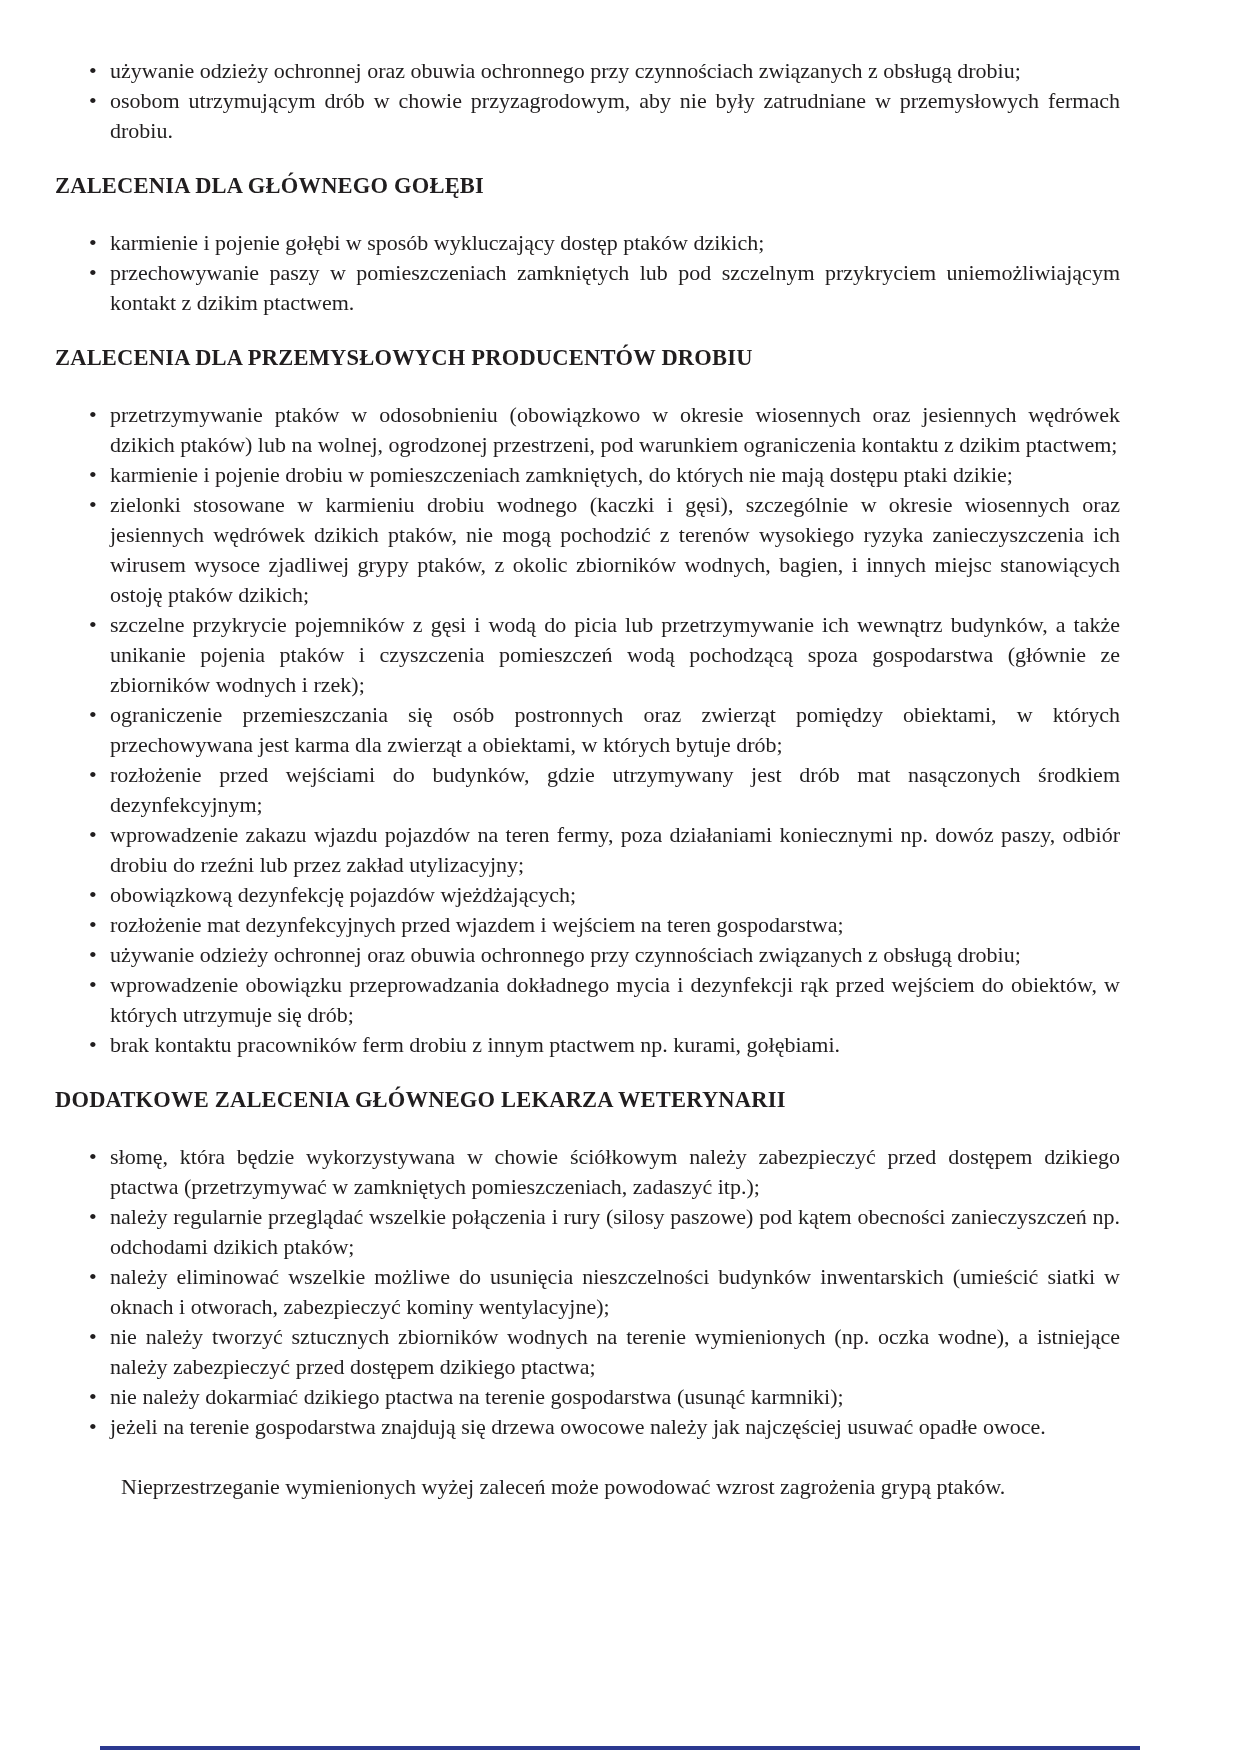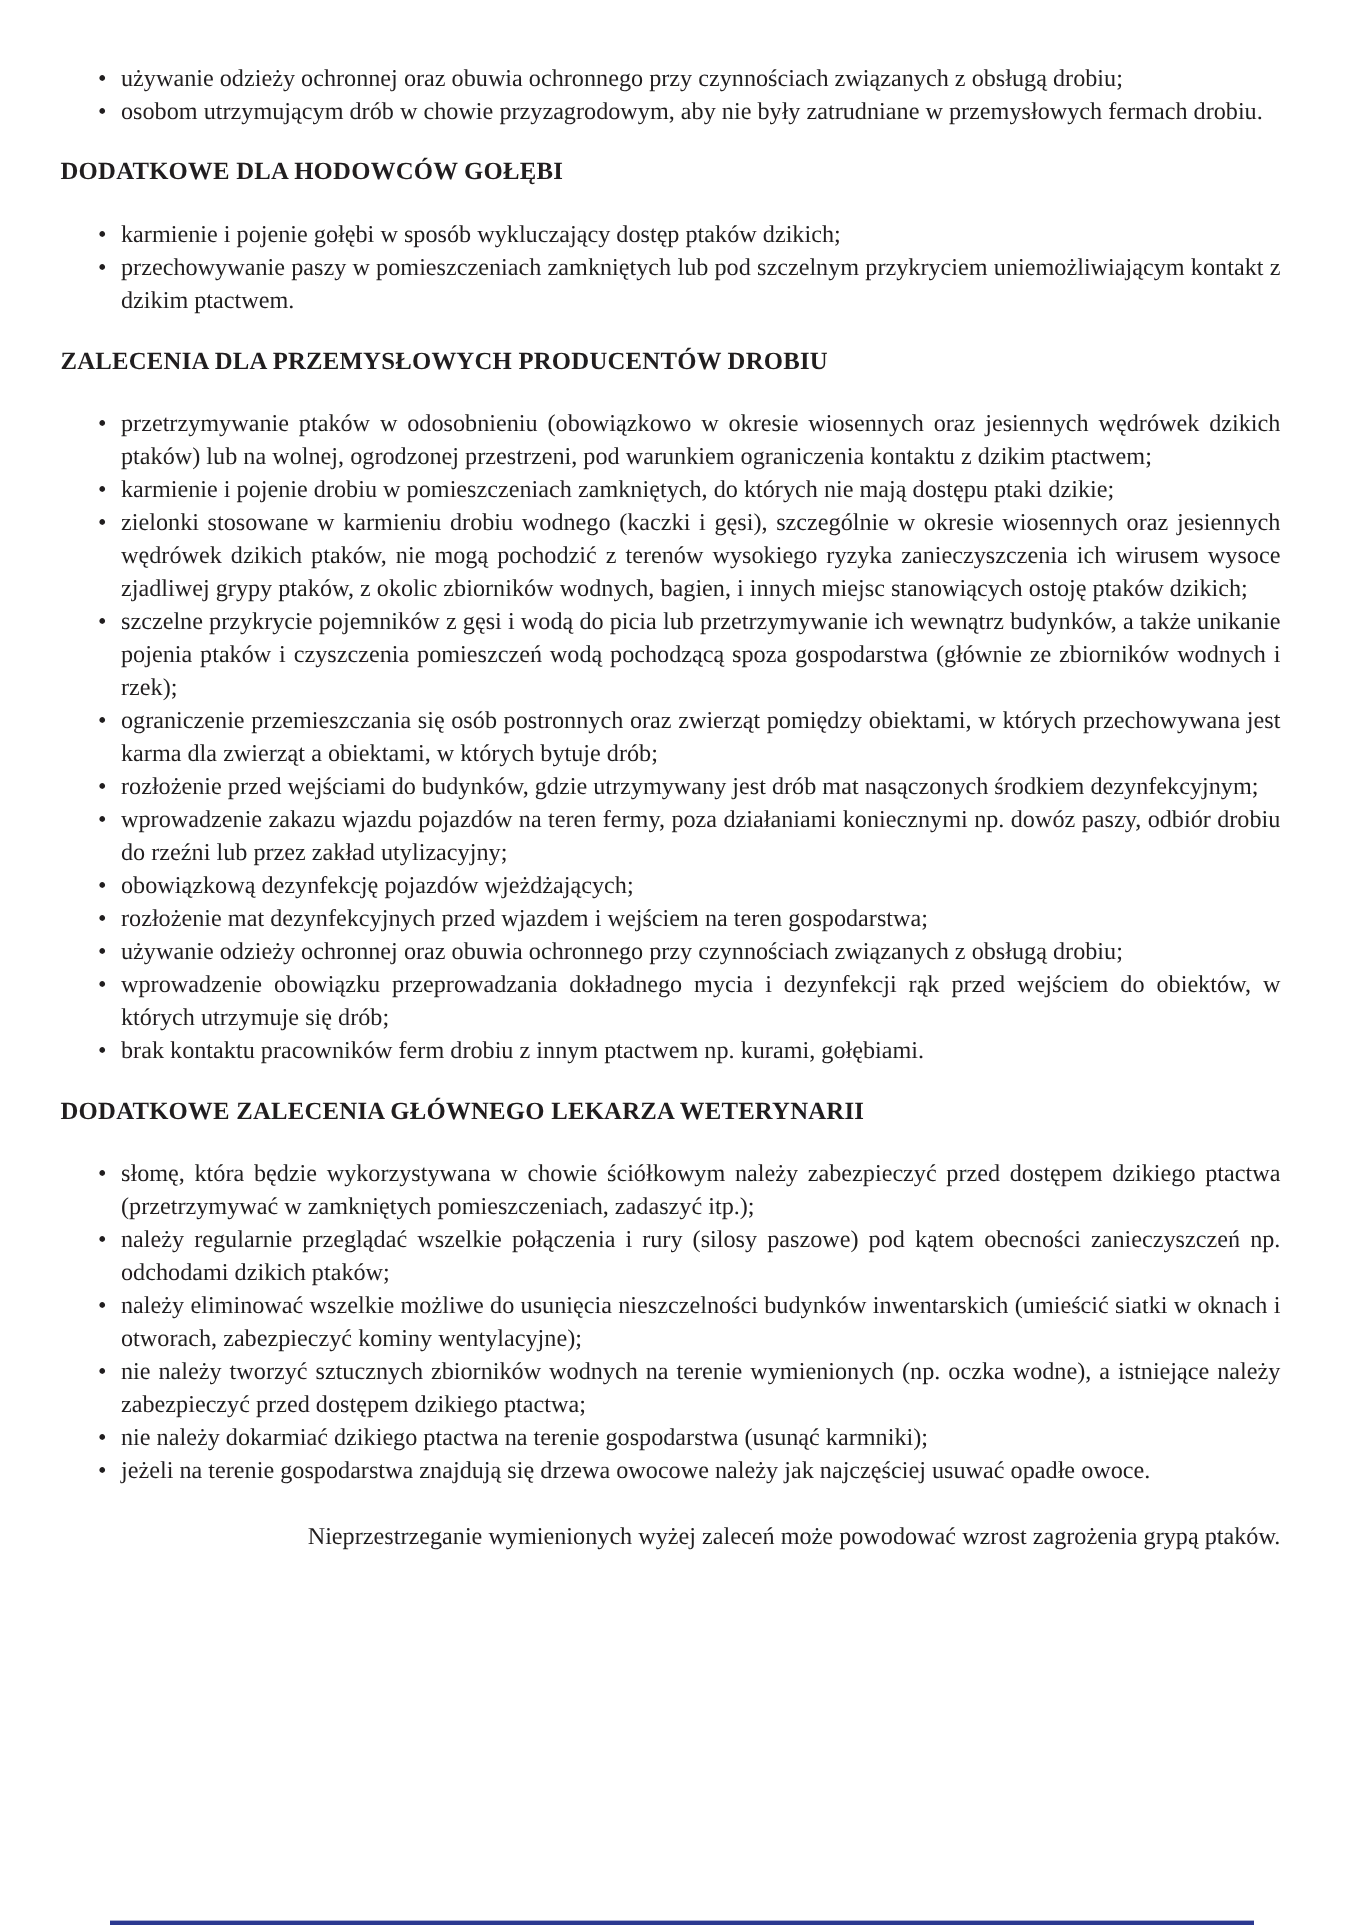--- a/index.html
+++ b/index.html
@@ -11,21 +11,21 @@
     width: 1240px;
     height: 1754px;
     position: relative;
     font-family: "Liberation Serif", "DejaVu Serif", serif;
     color: #211e1f;
     overflow: hidden;
   }
   .content {
     box-sizing: border-box;
     width: 1240px;
-    padding: 56px 76px 0 55px;
+    padding: 56px 120px 0 55px;
     font-size: 22px;
     line-height: 30px;
   }
   ul.bullets {
     list-style: none;
     margin: 0;
     padding: 0;
     text-align: justify;
   }
   ul.bullets li {
@@ -42,21 +42,21 @@
     font-size: 22.5px;
     line-height: 30px;
     font-weight: bold;
     margin: 25px 0 27px 0;
     text-align: left;
     letter-spacing: 0.2px;
   }
   p.closing {
     margin: 30px 0 0 0;
     text-indent: 66px;
-    text-align: right;
+    text-align: left;
   }
   .footer-rule {
     position: absolute;
     left: 100px;
     bottom: 4px;
     width: 1040px;
     height: 4px;
   }
 </style>
 </head>
@@ -64,21 +64,21 @@
 
 <div class="content">
   <div>
       <ul class="bullets">
         <li>używanie odzieży ochronnej oraz obuwia ochronnego przy czynnościach związanych z obsługą drobiu;</li>
         <li>osobom utrzymującym drób w chowie przyzagrodowym, aby nie były zatrudniane w przemysłowych fermach drobiu.</li>
       </ul>
     </div>
   <div>
       <section>
-        <h2 class="heading">DODATKOWE DLA HODOWCÓW GOŁĘBI</h2>
+        <h2 class="heading">ZALECENIA DLA GŁÓWNEGO GOŁĘBI</h2>
         <ul class="bullets">
           <li>karmienie i pojenie gołębi w sposób wykluczający dostęp ptaków dzikich;</li>
           <li>przechowywanie paszy w pomieszczeniach zamkniętych lub pod szczelnym przykryciem uniemożliwiającym kontakt z dzikim ptactwem.</li>
         </ul>
       </section>
       <section>
         <h2 class="heading">ZALECENIA DLA PRZEMYSŁOWYCH PRODUCENTÓW DROBIU</h2>
         <ul class="bullets">
           <li>przetrzymywanie ptaków w odosobnieniu (obowiązkowo w okresie wiosennych oraz jesiennych wędrówek dzikich ptaków) lub na wolnej, ogrodzonej przestrzeni, pod warunkiem ograniczenia kontaktu z dzikim ptactwem;</li>
           <li>karmienie i pojenie drobiu w pomieszczeniach zamkniętych, do których nie mają dostępu ptaki dzikie;</li>

